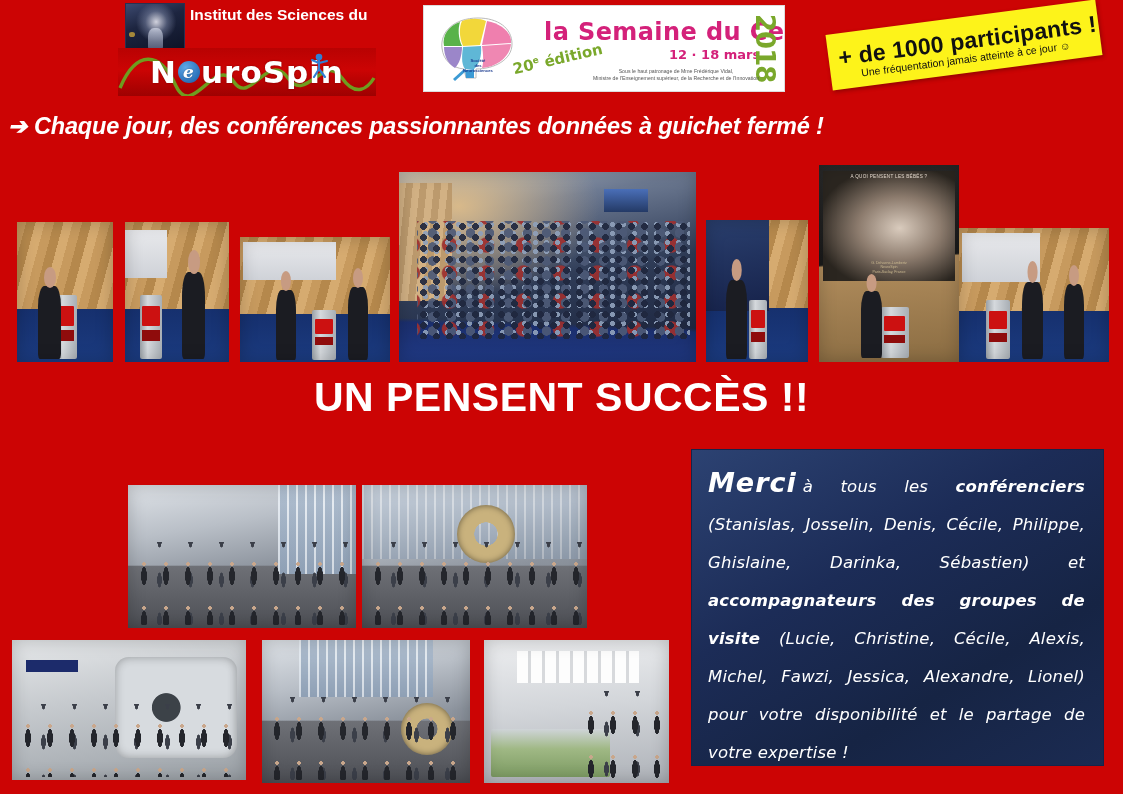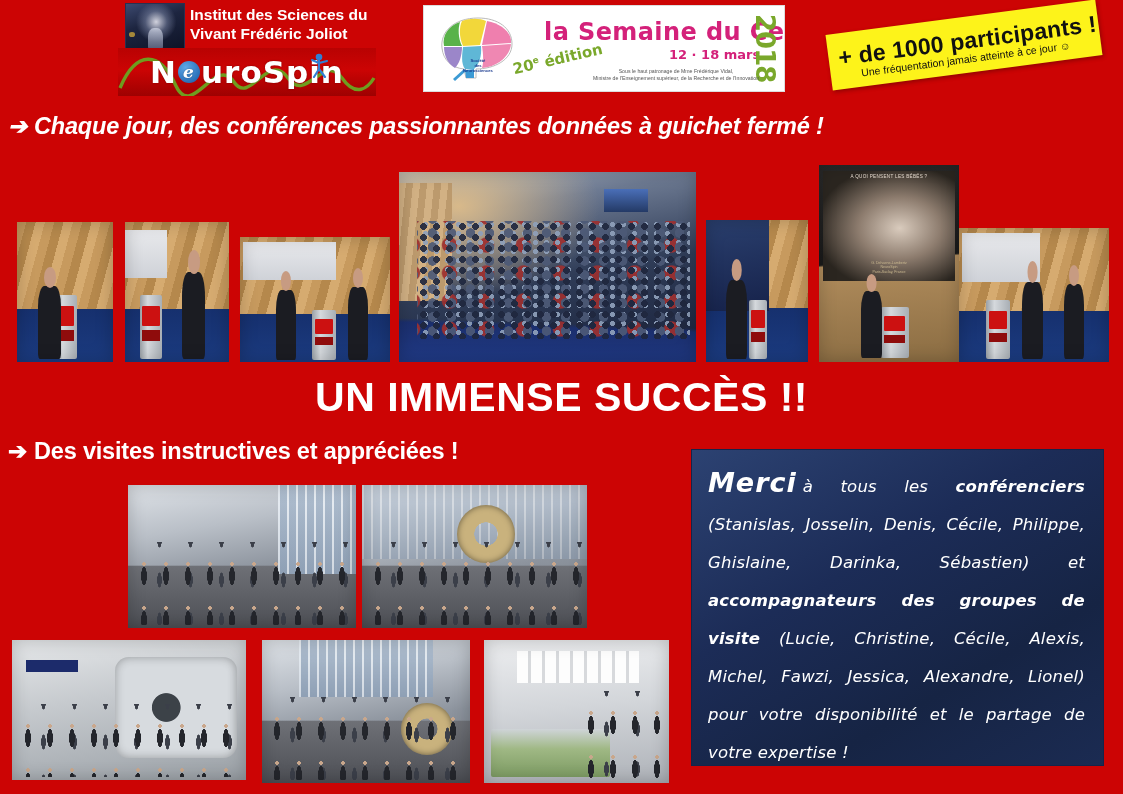--- a/index.html
+++ b/index.html
@@ -226,21 +226,20 @@
 
 <div class="stage">
 
   <div class="header">
 
 
     <div class="joliot-portrait"></div>
 
     <div class="inst-title">
       <div>Institut des Sciences du</div>
-      <div>Vivant Frédéric Joliot</div>
     </div>
 
     <div class="neurospin">
       <svg class="ns-wave" viewBox="0 0 258 48" preserveAspectRatio="none">
         <path d="M2 40 C 18 2, 42 2, 58 38 C 74 72, 98 6, 116 34 C 132 58, 150 2, 170 30 C 188 56, 206 4, 224 30 C 238 50, 250 40, 256 30" fill="none" stroke="#6f9d1f" stroke-width="3.4"></path>
       </svg>
       <div class="ns-text">
         <span>N</span>
           <span class="ns-e">e</span>
           <span>uroSp</span>
@@ -343,25 +342,22 @@
   </div>
 
   <div class="photo ph-podium" style="left:959px;top:228px;width:150px;height:134px;">
     <div class="screen-wall" style="left:2%;top:4%;width:52%;height:36%;"></div>
     <div class="podium-stand" style="left:18%;width:16%;height:44%;"></div>
     <div class="person" style="left:42%;width:14%;height:58%;"></div>
     <div class="person" style="left:70%;width:13%;height:56%;"></div>
     <div class="glow"></div>
   </div>
 
-  <div class="big-title">UN IMMENSE SUCCÈS !!</div>
-
-  <div class="headline" id="headline-2">
-    <span class="arrow">➔</span><span>Des visites instructives et appréciées !</span>
-  </div>
+  <div class="big-title">UN PENSENT SUCCÈS !!</div>
+
 
   <div class="photo ph-hall" style="left:128px;top:485px;width:228px;height:143px;">
     <div class="hall-glass"></div>
     <div class="crowd"></div>
     <div class="glow"></div>
   </div>
 
   <div class="photo ph-hall" style="left:362px;top:485px;width:225px;height:143px;">
     <div class="hall-glass" style="right:auto;left:0;width:100%;height:52%;opacity:.5;"></div>
     <div class="magnet-ring" style="left:42%;top:14%;width:58px;height:58px;"></div>

